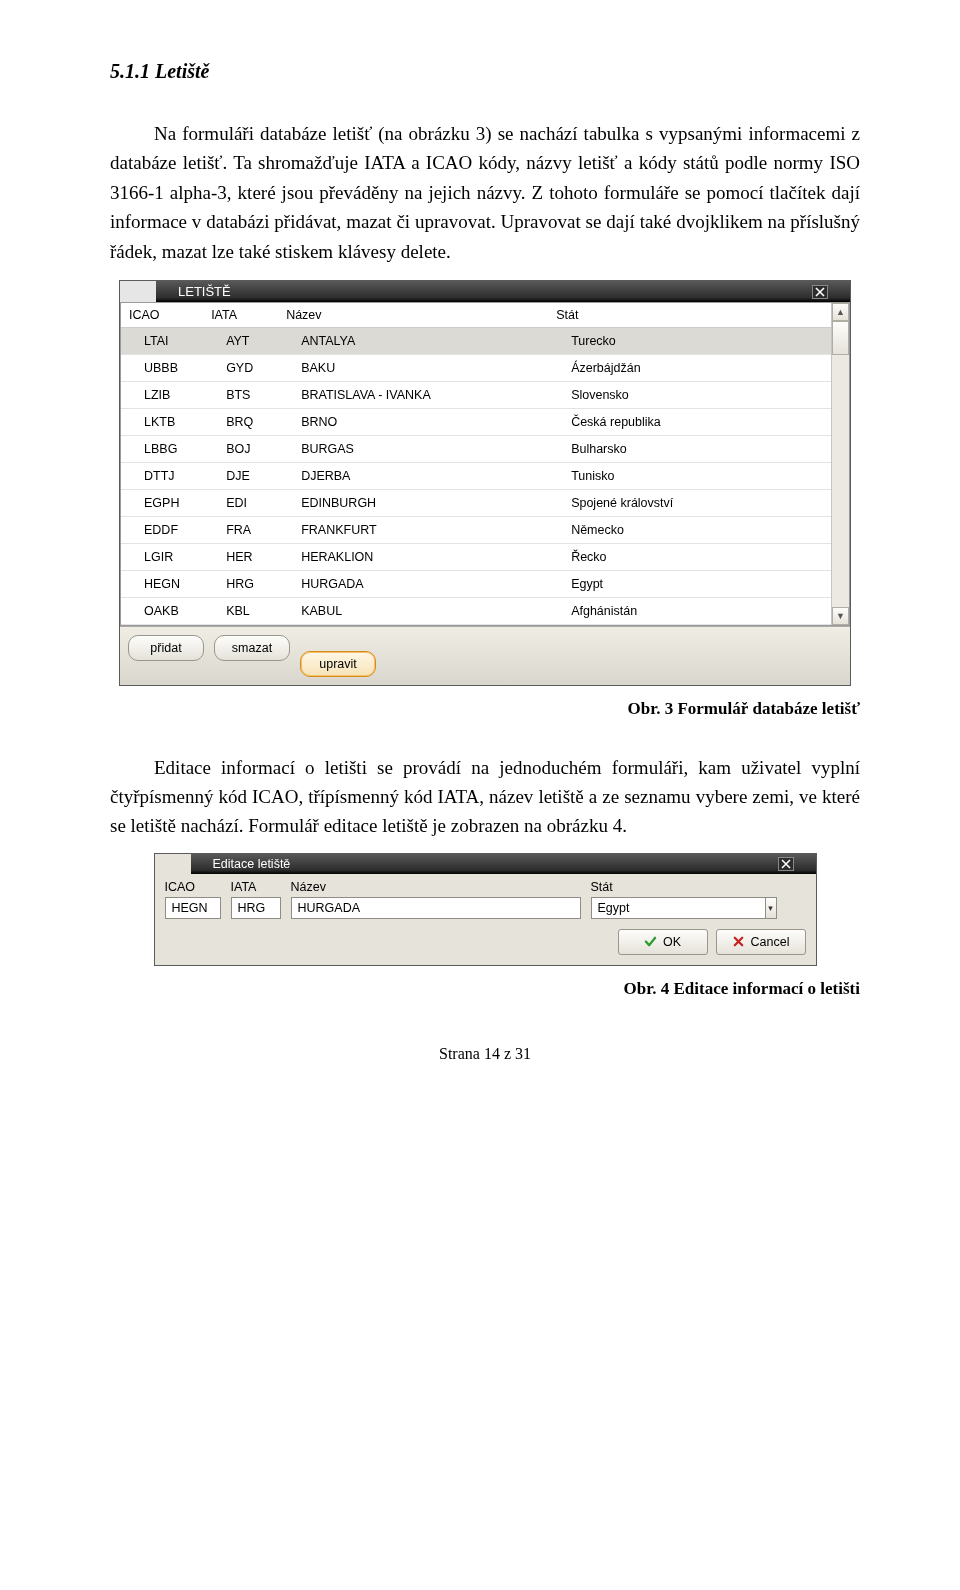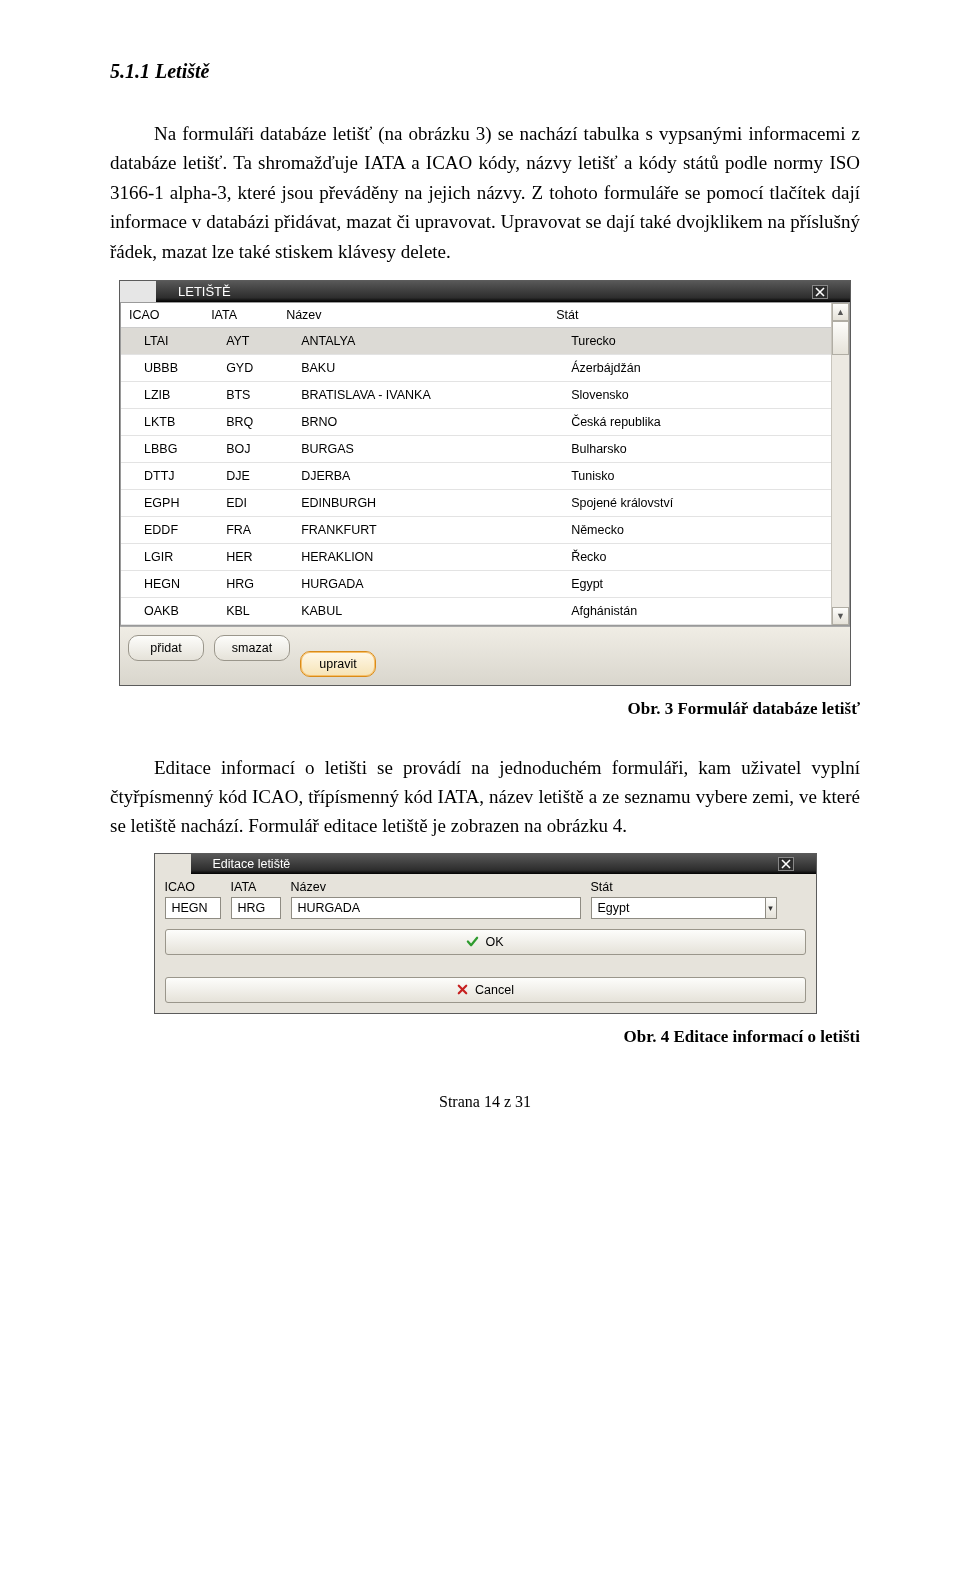--- a/index.html
+++ b/index.html
@@ -171,21 +171,21 @@
     display:flex;
   }
   .combo input { flex:1; border-right:none; }
   .combo .dd {
     width:18px;height:22px;border:1px solid #8f8c83;
     background:linear-gradient(to bottom,#fdfdfb,#e5e2d9);
     display:flex;align-items:center;justify-content:center;
     font-size:9px;color:#333;
   }
   .dialog-actions {
-    display:flex; justify-content:flex-end; gap:22px; margin-top:10px;flex-direction:column;
+    display:flex; justify-content:flex-end; gap:8px; margin-top:10px;
   }
   .dlg-btn {
     min-width: 90px;
     height: 26px;
     border: 1px solid #9a968b;
     background: linear-gradient(to bottom,#fdfdfb,#e5e2d9);
     border-radius: 3px;
     display:flex;align-items:center;justify-content:center;gap:6px;
     font-family: Tahoma, Arial, sans-serif;
     font-size: 12.5px;

